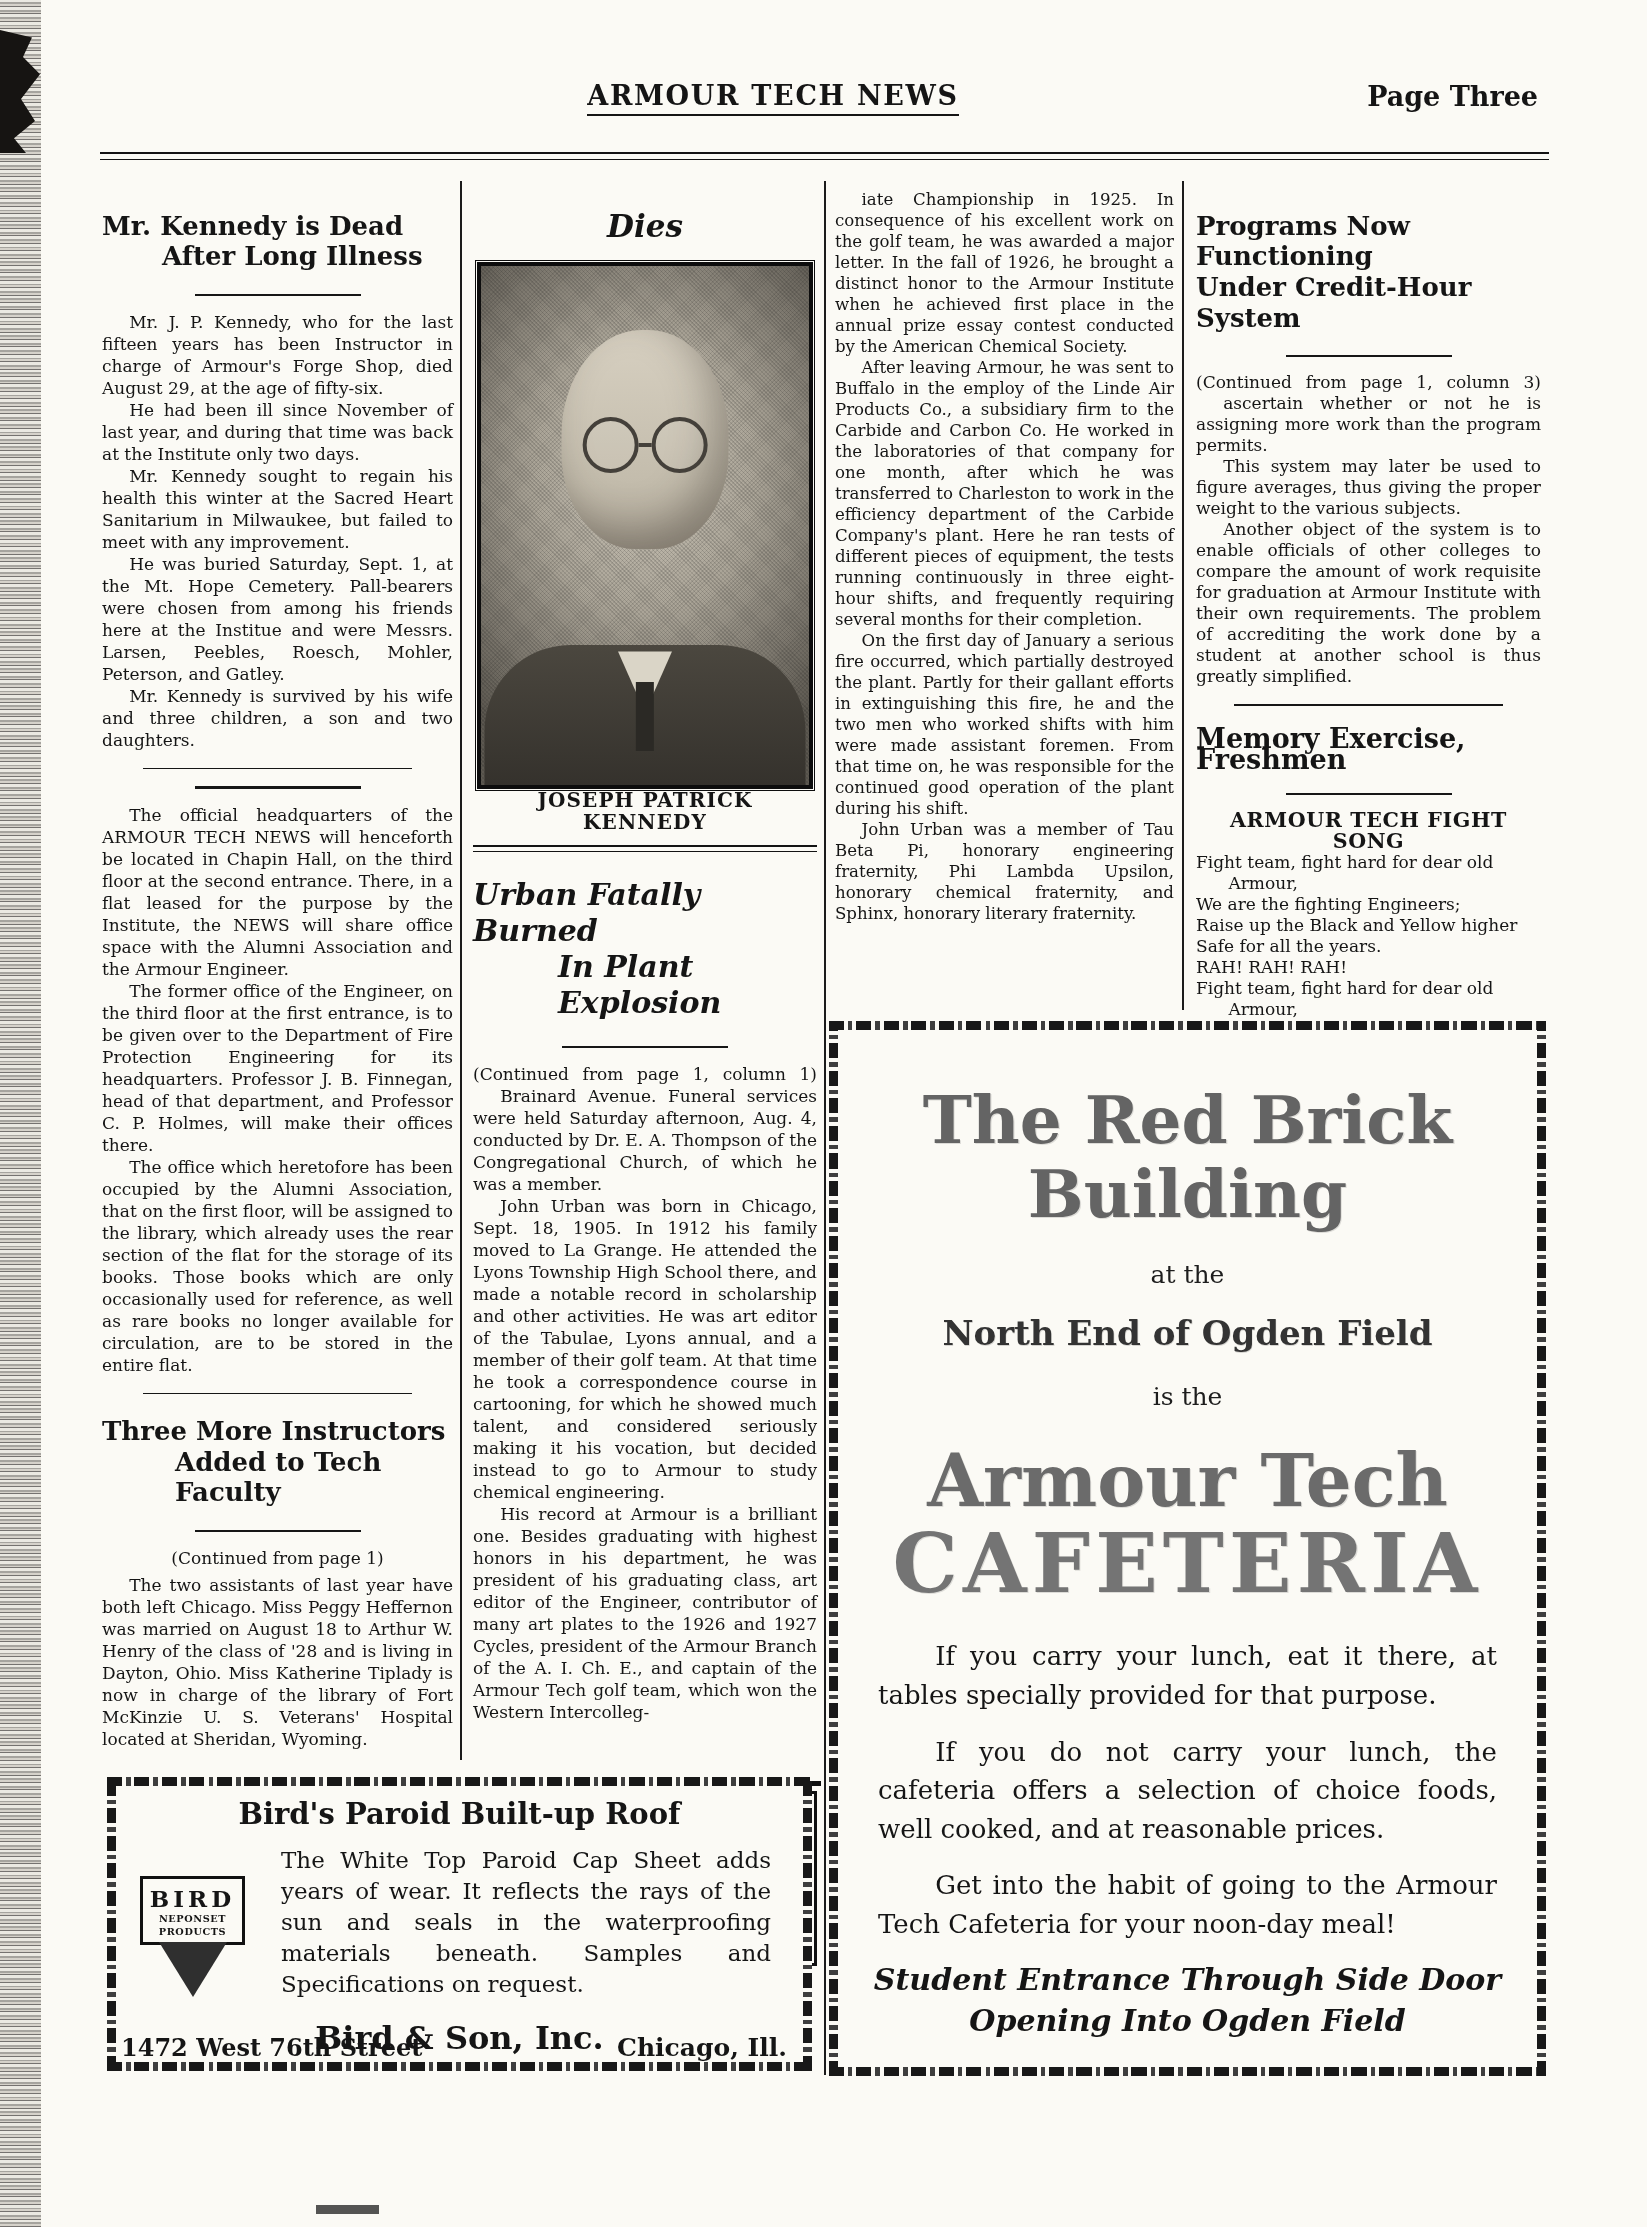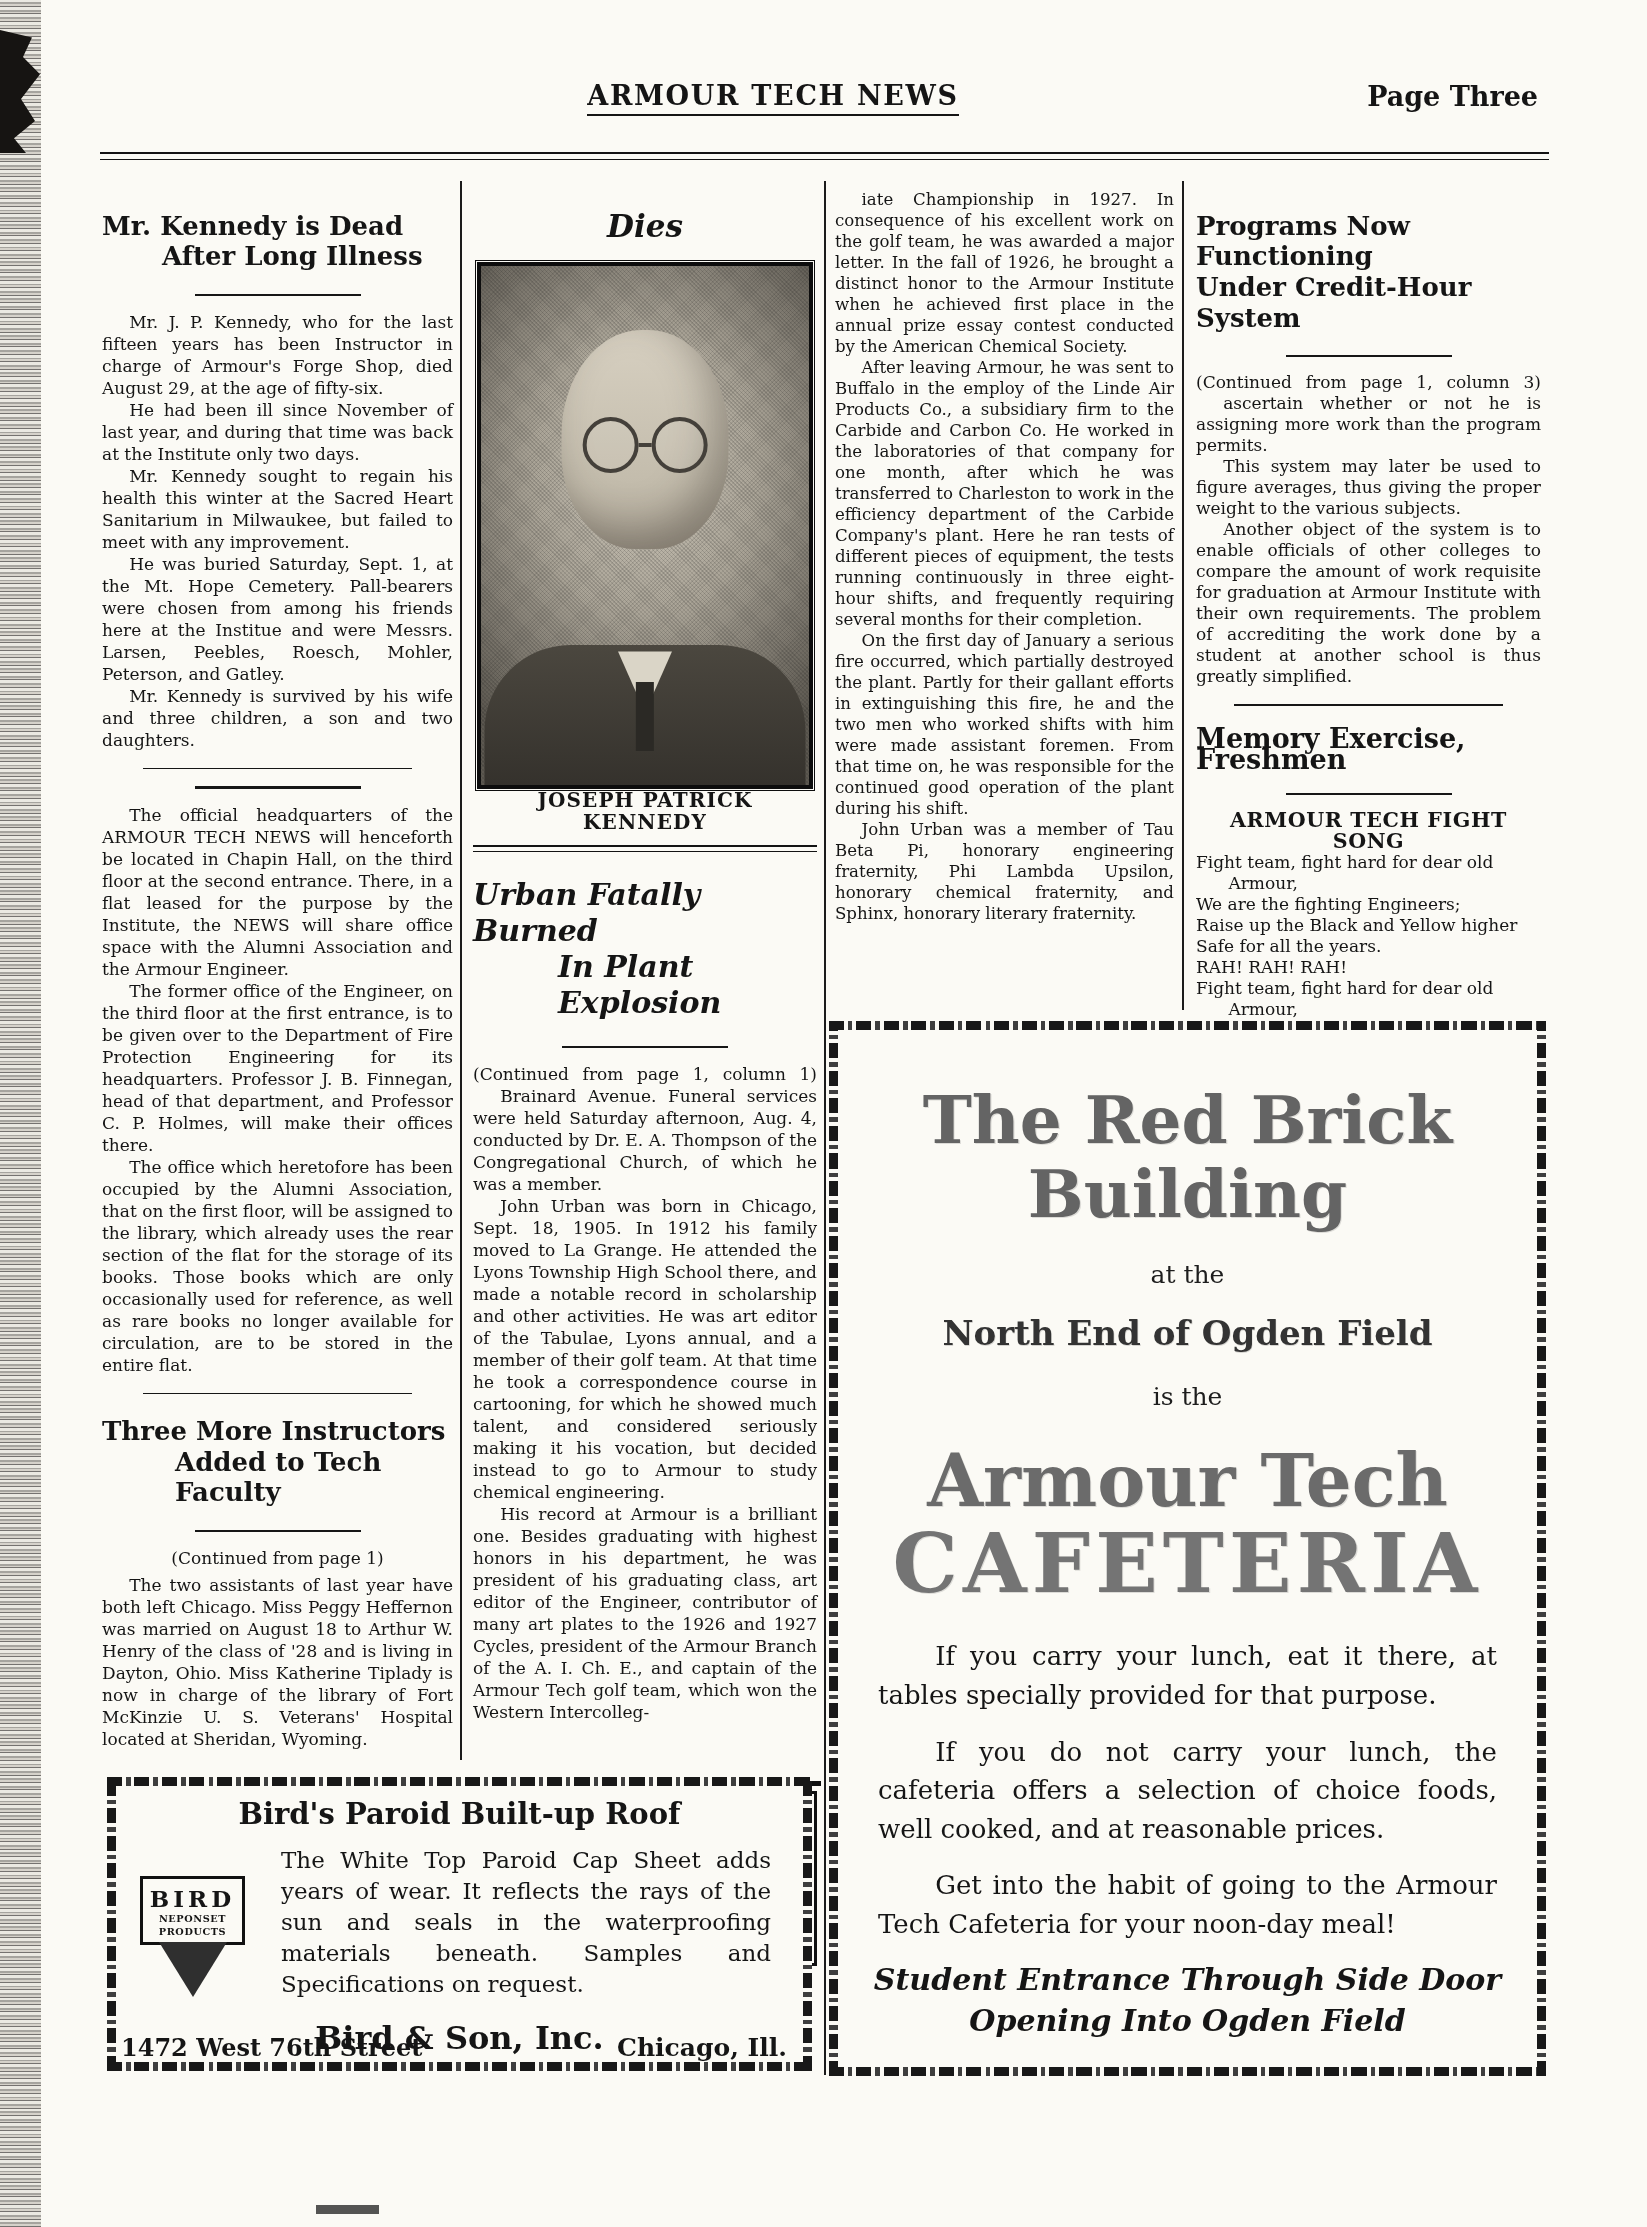--- a/index.html
+++ b/index.html
@@ -199,21 +199,21 @@
     <div class="assembly-box">
       <p class="assembly-l1">Freshman Assembly</p>
       <p class="assembly-l2">10:10 TUESDAY</p>
       <p class="assembly-l3">Sept. 18, 1928</p>
       <p class="assembly-l4">All Freshmen and new students should be present.</p>
     </div>
   </div>
 
   <div class="col" id="col3">
     <div>
-        <p>iate Championship in 1927.  In consequence of his excellent work on the golf team, he was awarded a major letter.  In the fall of 1926, he brought a distinct honor to the Armour Institute when he achieved first place in the annual prize essay contest conducted by the American Chemical Society.</p>
+        <p>iate Championship in 1925.  In consequence of his excellent work on the golf team, he was awarded a major letter.  In the fall of 1926, he brought a distinct honor to the Armour Institute when he achieved first place in the annual prize essay contest conducted by the American Chemical Society.</p>
         <p>After leaving Armour, he was sent to Buffalo in the employ of the Linde Air Products Co., a subsidiary firm to the Carbide and Carbon Co.  He worked in the laboratories of that company for one month, after which he was transferred to Charleston to work in the efficiency department of the Carbide Company's plant.  Here he ran tests of different pieces of equipment, the tests running continuously in three eight-hour shifts, and frequently requiring several months for their completion.</p>
         <p>On the first day of January a serious fire occurred, which partially destroyed the plant.  Partly for their gallant efforts in extinguishing this fire, he and the two men who worked shifts with him were made assistant foremen.  From that time on, he was responsible for the continued good operation of the plant during his shift.</p>
         <p>John Urban was a member of Tau Beta Pi, honorary engineering fraternity, Phi Lambda Upsilon, honorary chemical fraternity, and Sphinx, honorary literary fraternity.</p>
       </div>
   </div>
 
   <div class="col" id="col4">
     <section>
       <h2 class="article-head"><span>Programs Now Functioning</span><span class="line2 flush">Under Credit-Hour System</span></h2>
       <div class="head-divider"></div>

